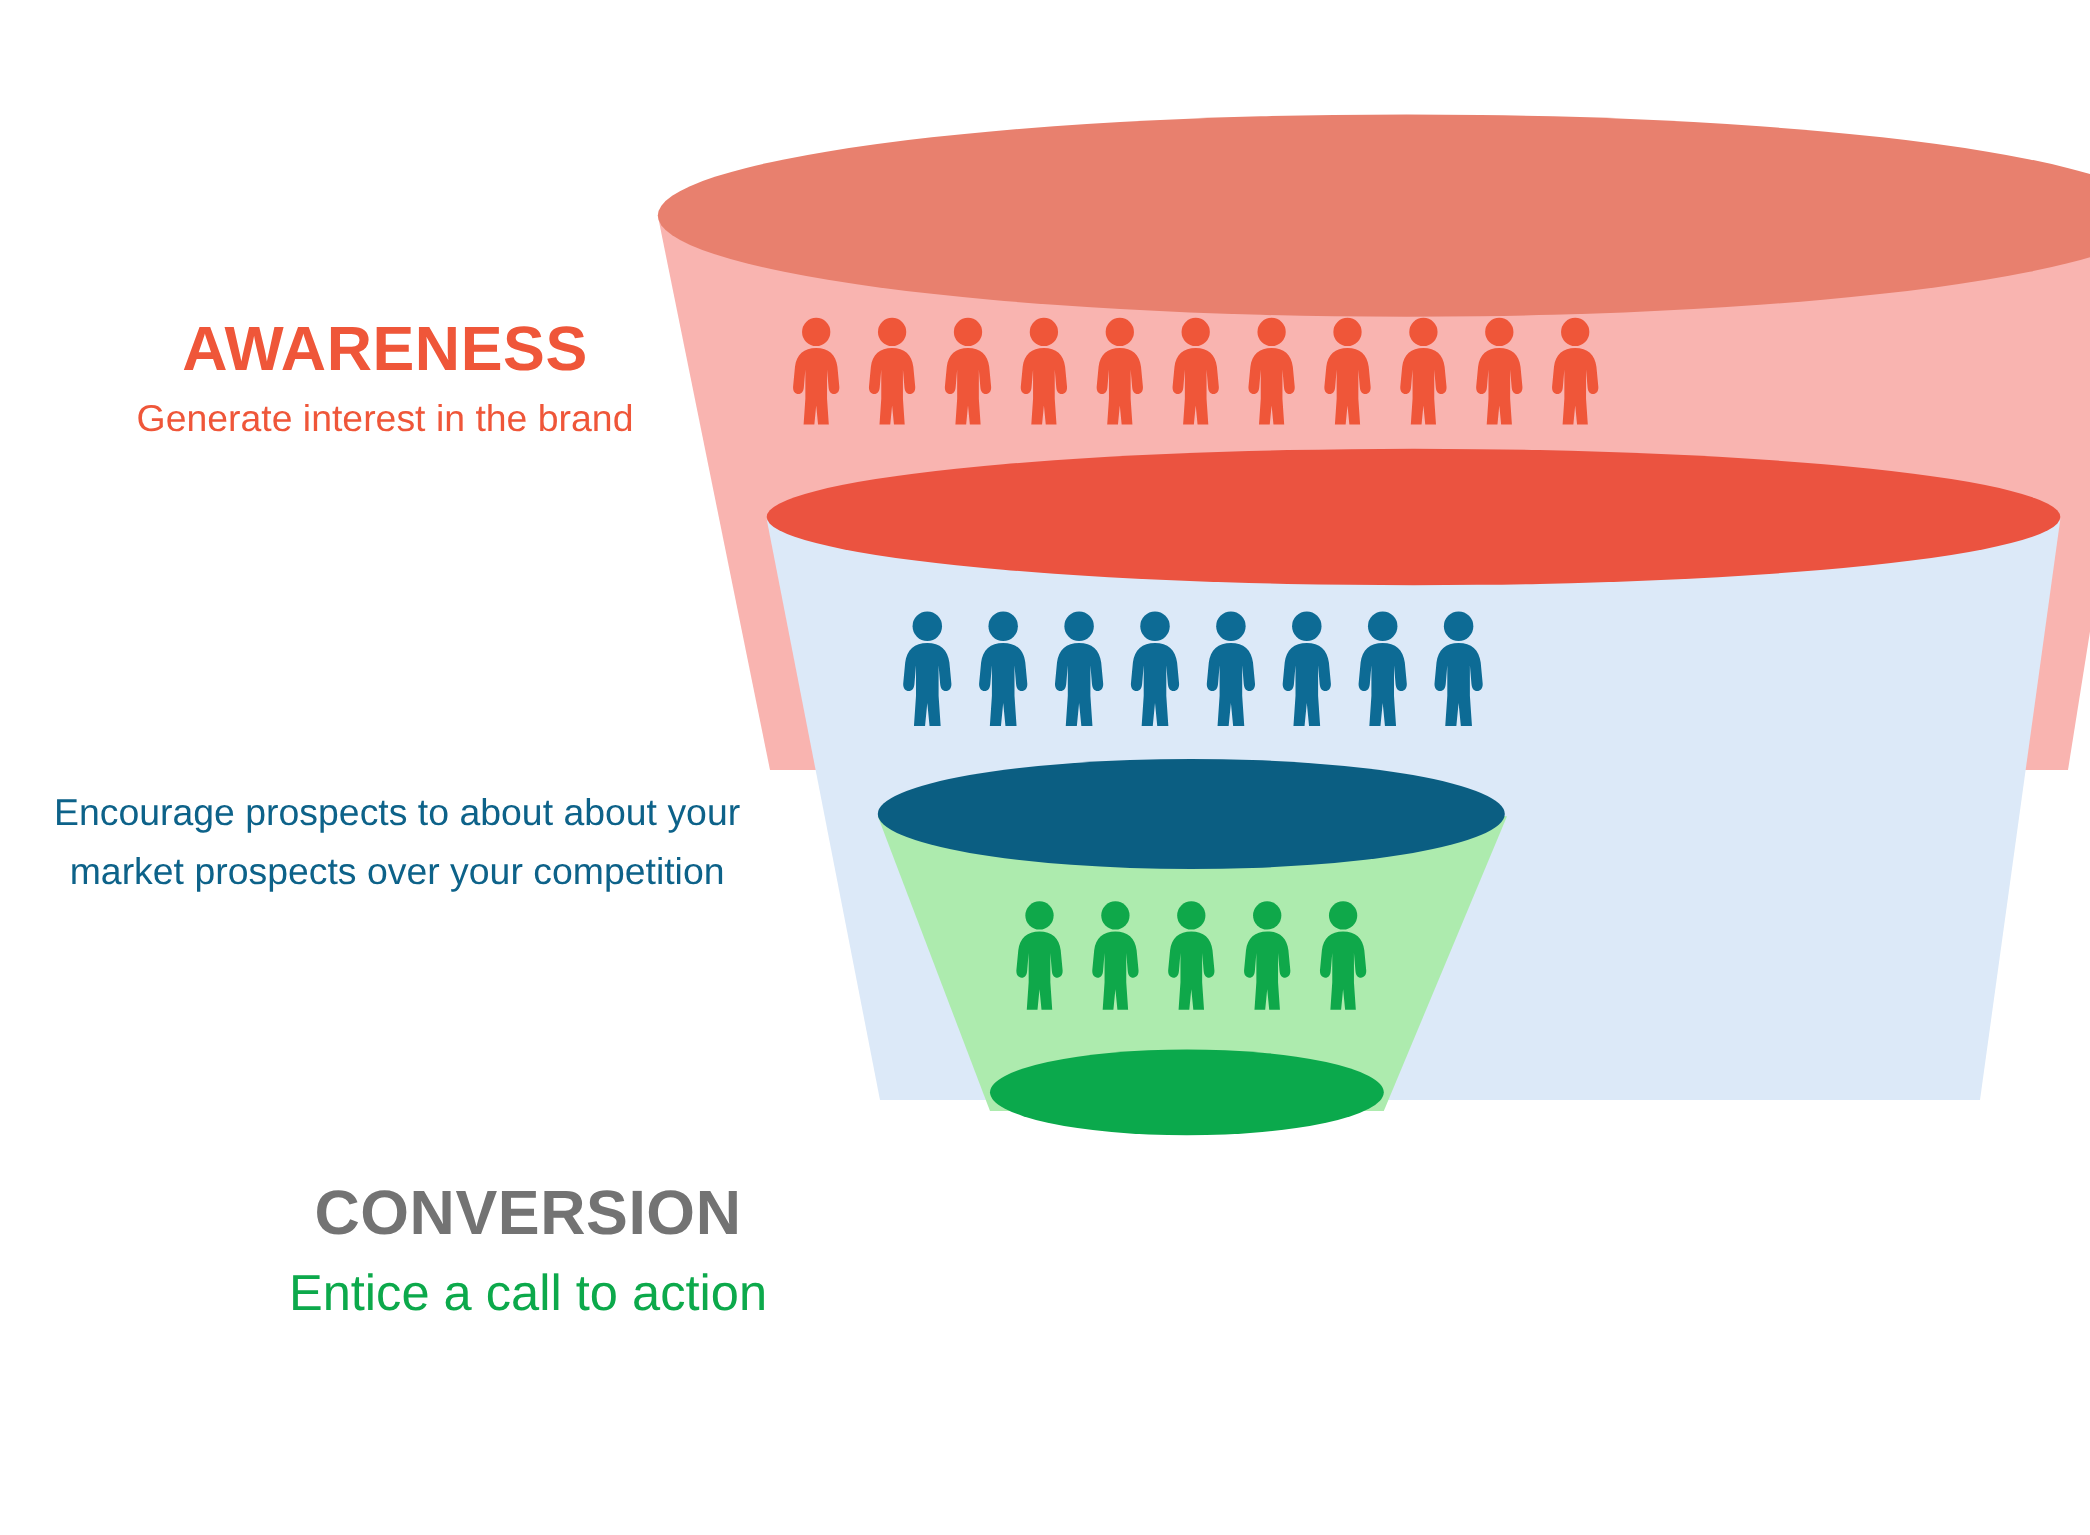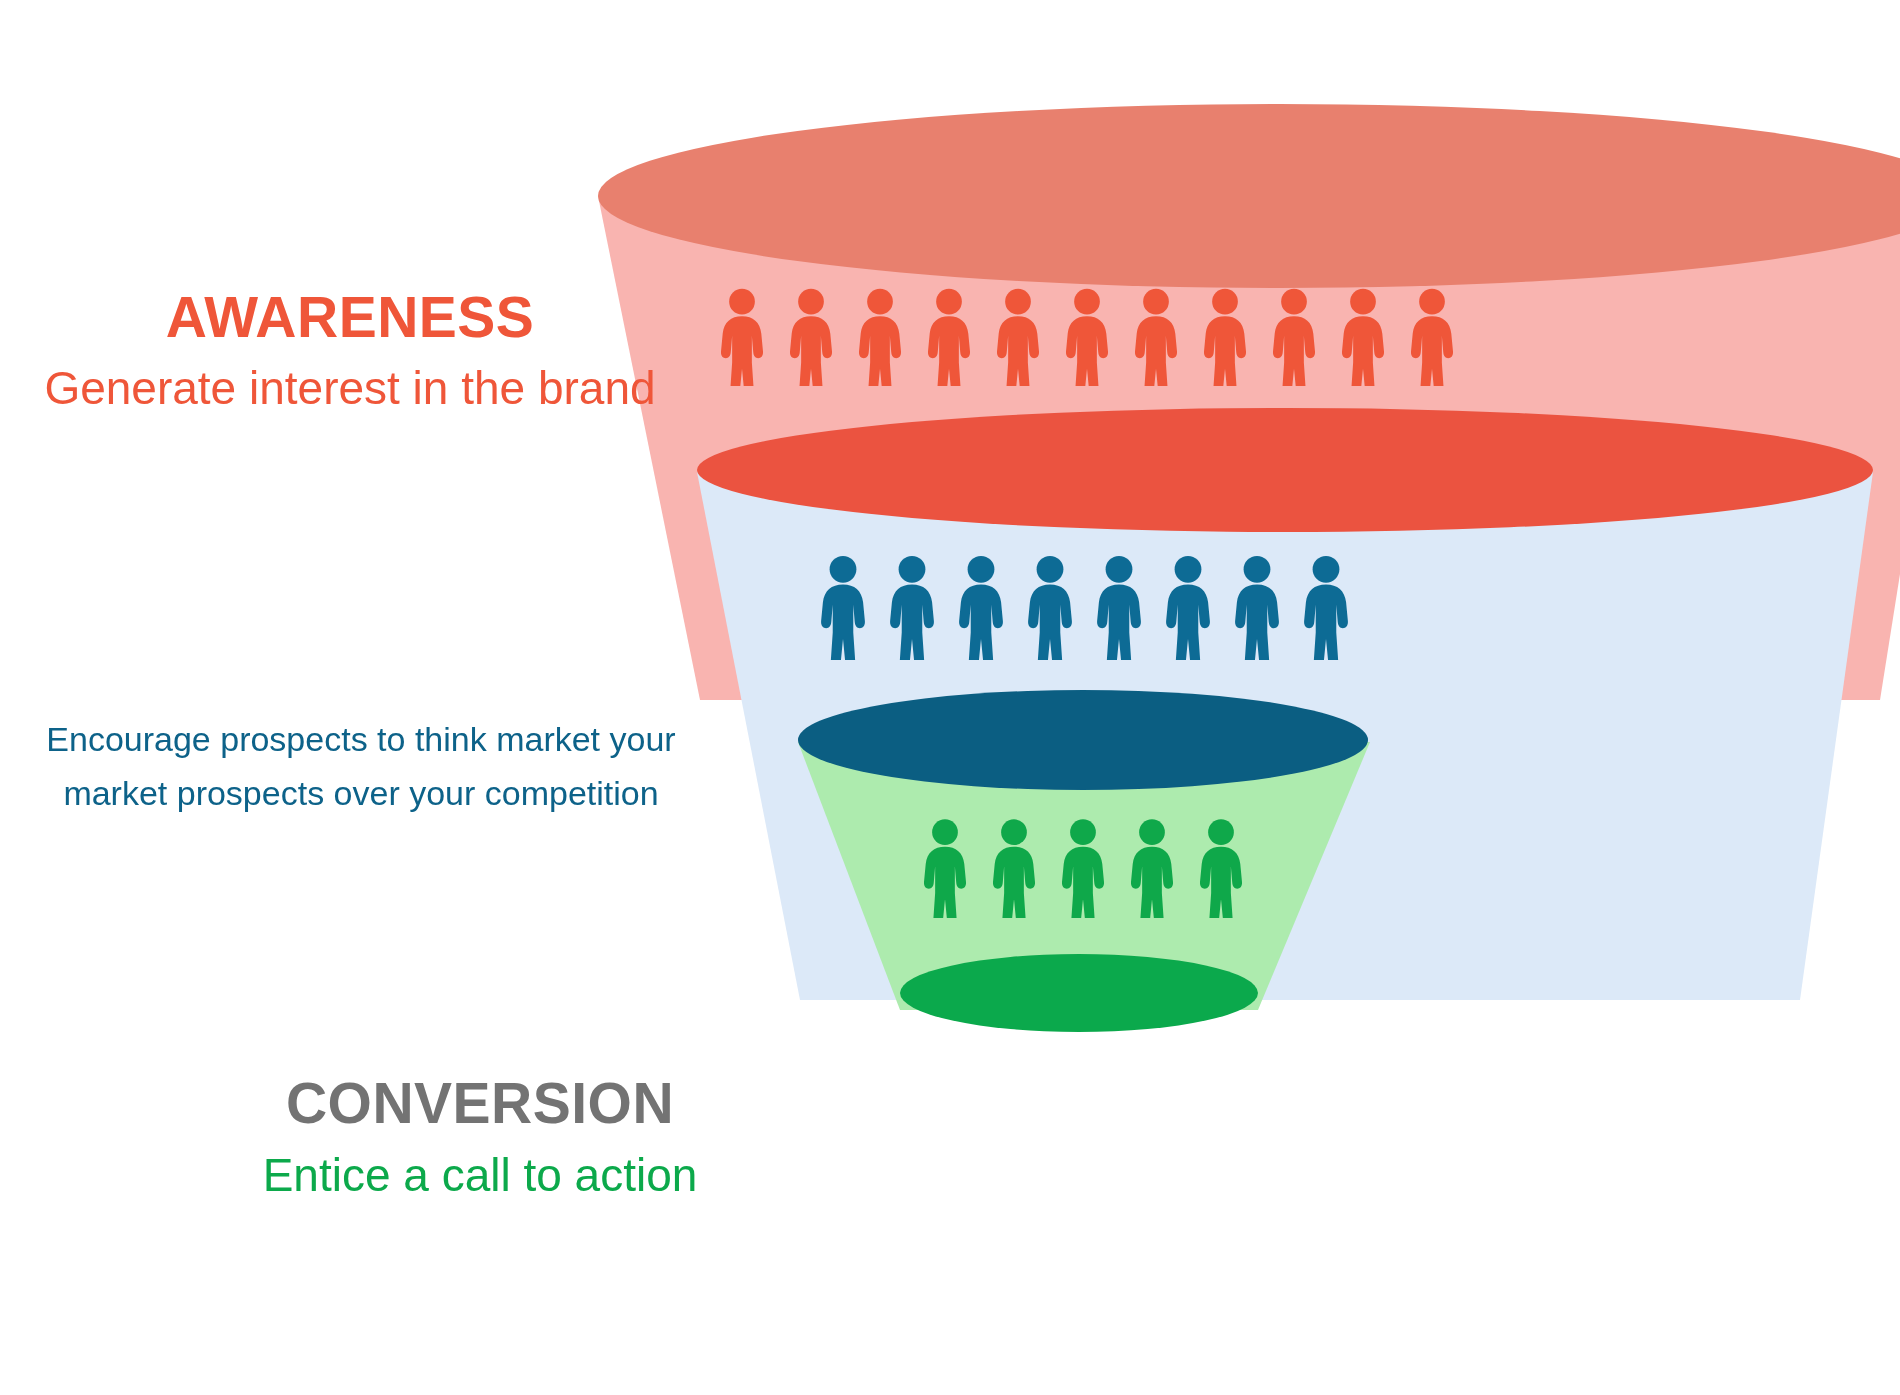--- a/index.html
+++ b/index.html
@@ -57,21 +57,21 @@
     top: 276px;
     left: 0;
     width: 700px;
     text-align: center;
   }
   #block-awareness .stage-title {
     font-size: 57px;
     color: #EF5639;
   }
   #block-awareness .stage-sub {
-    font-size: 46px;
+    font-size: 34px;
     color: #EF5639;
     margin-top: 13px;
   }
 
   
   #block-consideration {
     top: 705px;
     left: 0;
     width: 722px;
     text-align: center;
@@ -212,21 +212,21 @@
   </svg>
 
   <div class="labels">
 
     <div class="stage-block" id="block-awareness">
       <div class="stage-title">AWARENESS</div>
       <div class="stage-sub">Generate interest in the brand</div>
     </div>
 
     <div class="stage-block" id="block-consideration">
-      <div class="stage-sub">Encourage prospects to think market your</div>
+      <div class="stage-sub">Encourage prospects to about about your</div>
       <div class="stage-sub">market prospects over your competition</div>
     </div>
 
     <div class="stage-block" id="block-conversion">
       <div class="stage-title">CONVERSION</div>
       <div class="stage-sub">Entice a call to action</div>
     </div>
 
   </div>
 </div>

